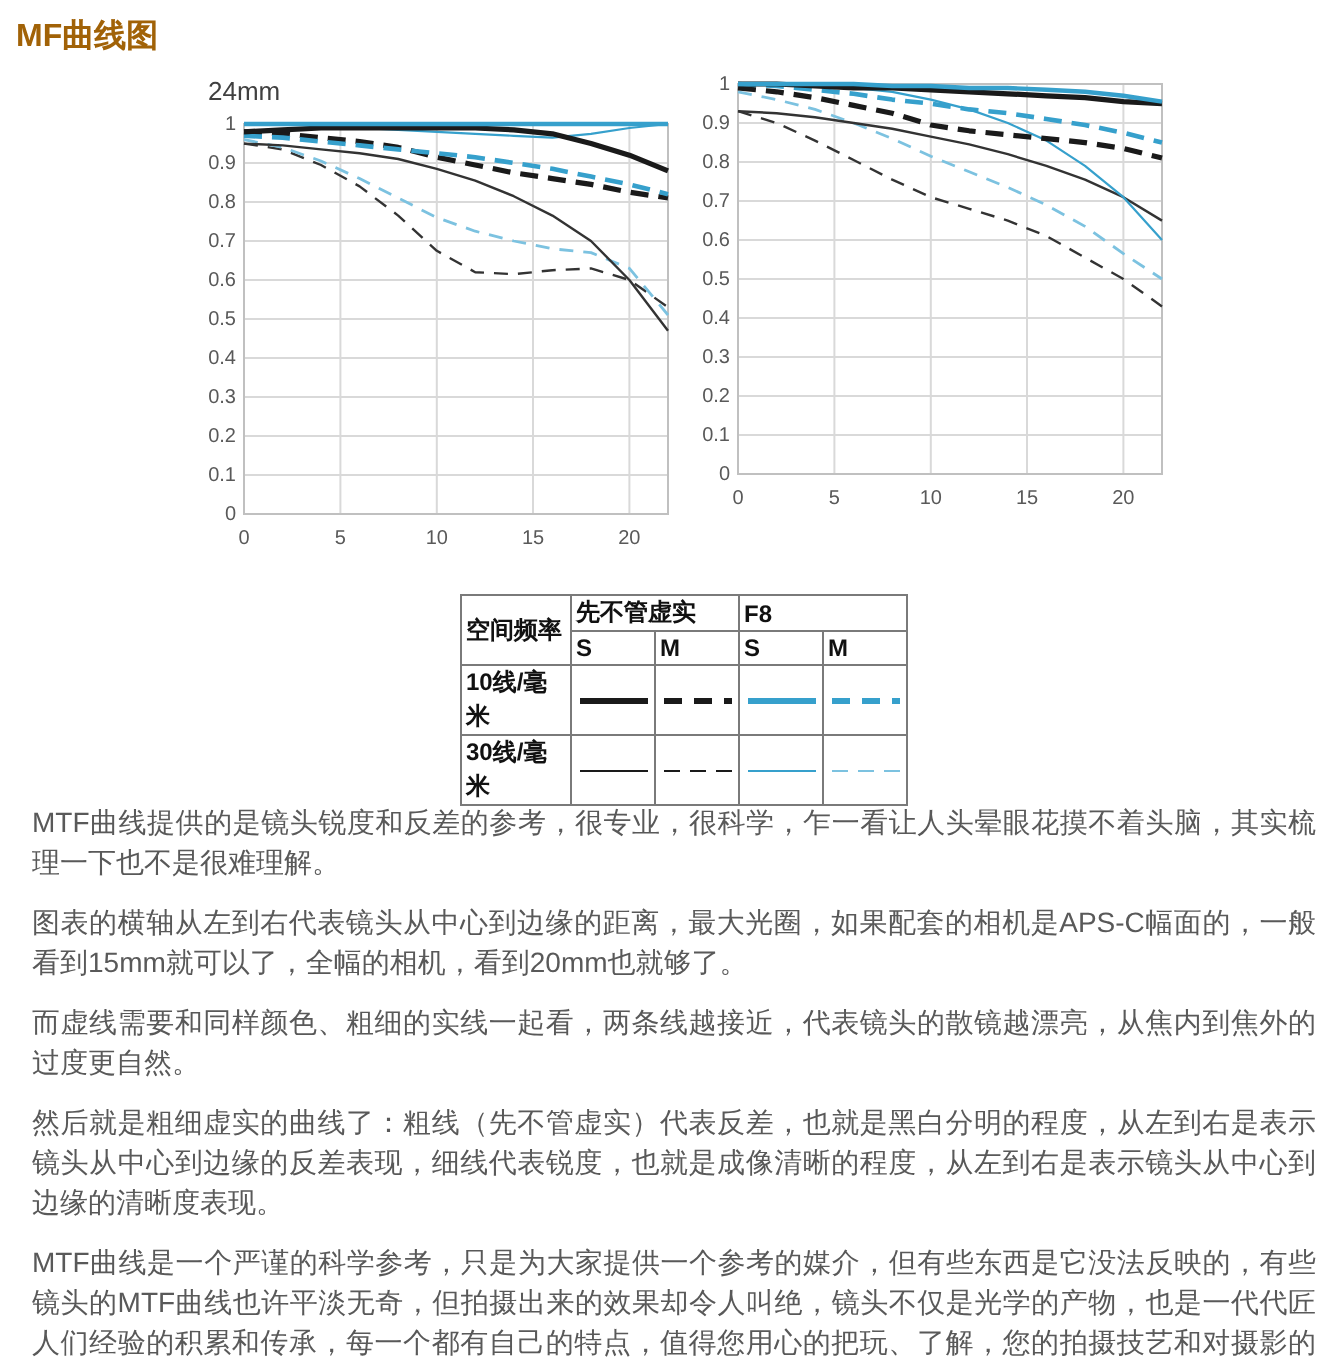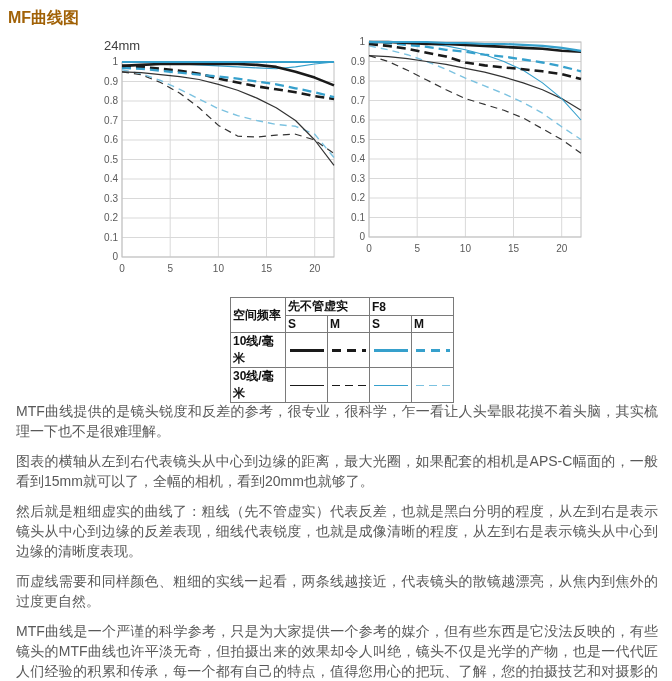--- a/index.html
+++ b/index.html
@@ -187,16 +187,16 @@
     <td>
           <div class="line-sample" style="height: 1px; background: repeating-linear-gradient(90deg, rgb(124, 194, 224) 0px, rgb(124, 194, 224) 8px, transparent 8px, transparent 13px);"></div>
         </td>
   </tr>
 </tbody>
   </table>
 
 <div class="body-text">
   <p>MTF曲线提供的是镜头锐度和反差的参考，很专业，很科学，乍一看让人头晕眼花摸不着头脑，其实梳理一下也不是很难理解。</p>
   <p>图表的横轴从左到右代表镜头从中心到边缘的距离，最大光圈，如果配套的相机是APS-C幅面的，一般看到15mm就可以了，全幅的相机，看到20mm也就够了。</p>
+  <p>而虚线需要和同样颜色、粗细的实线一起看，两条线越接近，代表镜头的散镜越漂亮，从焦内到焦外的过度更自然。</p>
   <p>然后就是粗细虚实的曲线了：粗线（先不管虚实）代表反差，也就是黑白分明的程度，从左到右是表示镜头从中心到边缘的反差表现，细线代表锐度，也就是成像清晰的程度，从左到右是表示镜头从中心到边缘的清晰度表现。</p>
-  <p>而虚线需要和同样颜色、粗细的实线一起看，两条线越接近，代表镜头的散镜越漂亮，从焦内到焦外的过度更自然。</p>
   <p>MTF曲线是一个严谨的科学参考，只是为大家提供一个参考的媒介，但有些东西是它没法反映的，有些镜头的MTF曲线也许平淡无奇，但拍摄出来的效果却令人叫绝，镜头不仅是光学的产物，也是一代代匠人们经验的积累和传承，每一个都有自己的特点，值得您用心的把玩、了解，您的拍摄技艺和对摄影的理解也会随之水涨船高吧。</p>
 </div>
 
 </body></html>

